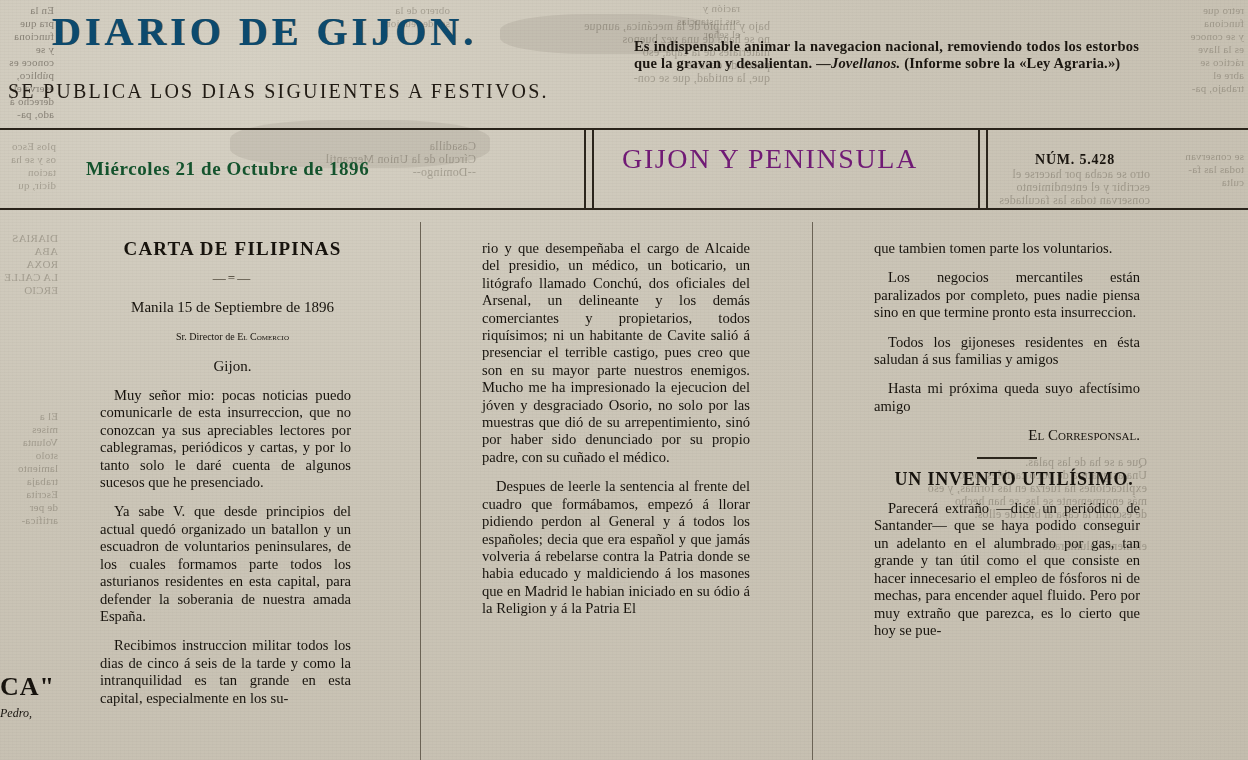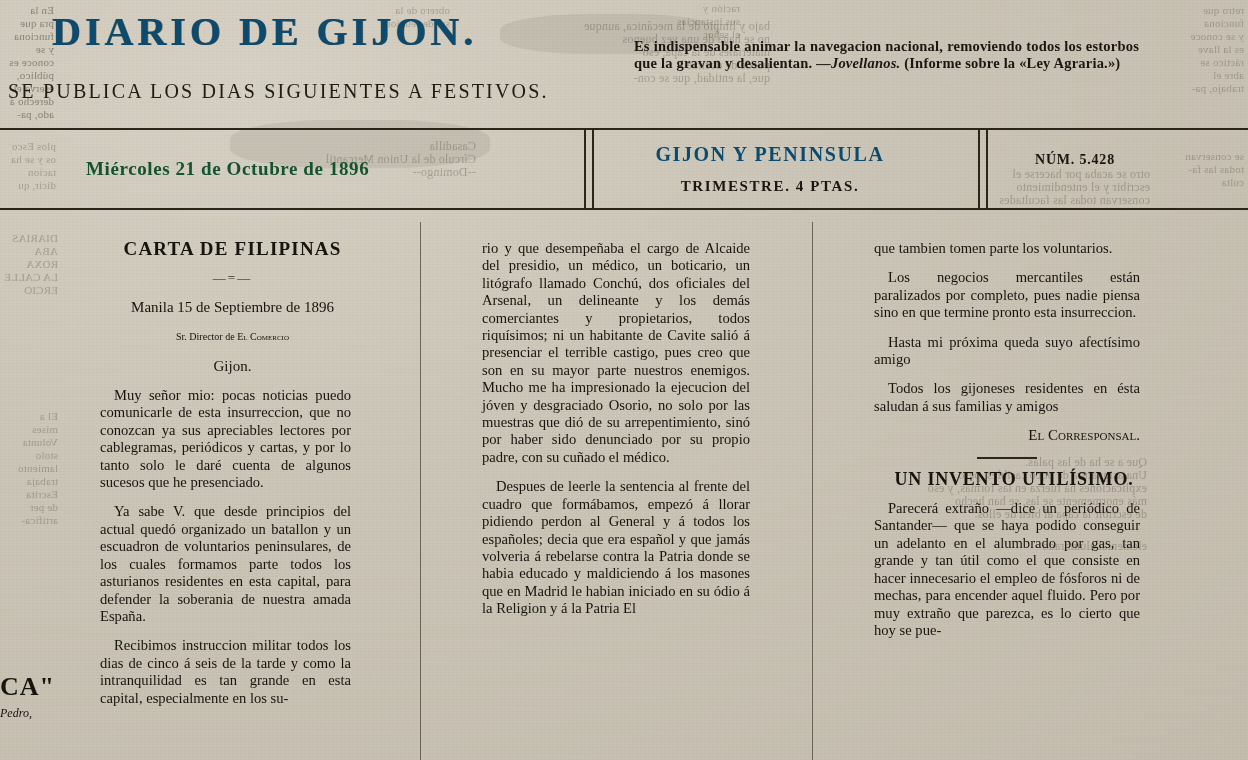--- a/index.html
+++ b/index.html
@@ -92,24 +92,24 @@
     font-size: 19px;
     letter-spacing: 0.6px;
     color: #14532d;
   }
   .info-center-title {
     position: absolute;
     left: 620px;
     top: 143px;
     width: 300px;
     text-align: center;
-    font-weight: bold;
-    font-size: 20px;
+    font-weight: normal;
+    font-size: 28px;
     letter-spacing: 1.6px;
-    color: #0c4a6e;
+    color: #701a75;
   }
   .info-center-sub {
     position: absolute;
     left: 620px;
     top: 178px;
     width: 300px;
     text-align: center;
     font-weight: bold;
     font-size: 15px;
     letter-spacing: 1.6px;
@@ -313,21 +313,20 @@
   <div class="rule-h" style="left:0px; top:128px; width:1248px; height:2px;"></div>
   <div class="rule-h" style="left:0px; top:208px; width:1248px; height:2px;"></div>
 
   <div class="vline" style="left:584px; top:130px; height:78px;"></div>
   <div class="vline" style="left:592px; top:130px; height:78px;"></div>
   <div class="vline" style="left:978px; top:130px; height:78px;"></div>
   <div class="vline" style="left:986px; top:130px; height:78px;"></div>
 
   <div class="info-date">Miércoles 21 de Octubre de 1896</div>
   <div class="info-center-title">GIJON Y PENINSULA</div>
-  <div class="info-center-sub">TRIMESTRE. 4 PTAS.</div>
   <div class="info-num">NÚM. 5.428</div>
 
   <div class="vline" style="left:420px; top:222px; height:538px; width:1px; background:#6b6355;"></div>
   <div class="vline" style="left:812px; top:222px; height:538px; width:1px; background:#6b6355;"></div>
 
   <div class="edge-big" style="top:672px;">CA"</div>
   <div class="edge-ital" style="top:706px;">Pedro,</div>
 
   <div class="col col1">
     <p class="headline">CARTA DE FILIPINAS</p>
@@ -343,21 +342,21 @@
   </div>
 
   <div class="col col2">
     <p class="noindent">rio y que desempeñaba el cargo de Alcaide del presidio, un médico, un boticario, un litógrafo llamado Conchú, dos oficiales del Arsenal, un delineante y los demás comerciantes y propietarios, todos riquísimos; ni un habitante de Cavite salió á presenciar el terrible castigo, pues creo que son en su mayor parte nuestros enemigos. Mucho me ha impresionado la ejecucion del jóven y desgraciado Osorio, no solo por las muestras que dió de su arrepentimiento, sinó por haber sido denunciado por su propio padre, con su cuñado el médico.</p>
     <p>Despues de leerle la sentencia al frente del cuadro que formábamos, empezó á llorar pidiendo perdon al General y á todos los españoles; decia que era español y que jamás volveria á rebelarse contra la Patria donde se habia educado y maldiciendo á los masones que en Madrid le habian iniciado en su ódio á la Religion y á la Patria El</p>
   </div>
 
   <div class="col col3">
     <p class="noindent">que tambien tomen parte los voluntarios.</p>
     <p>Los negocios mercantiles están paralizados por completo, pues nadie piensa sino en que termine pronto esta insurreccion.</p>
+    <p>Todos los gijoneses residentes en ésta saludan á sus familias y amigos</p>
     <p>Hasta mi próxima queda suyo afectísimo amigo</p>
-    <p>Todos los gijoneses residentes en ésta saludan á sus familias y amigos</p>
     <p class="sign">El Corresponsal.</p>
     <div class="rule-short"></div>
     <p class="headline small">UN INVENTO UTILÍSIMO.</p>
     <p style="margin-top:6px;">Parecerá extraño —dice un periódico de Santander— que se haya podido conseguir un adelanto en el alumbrado por gas, tan grande y tan útil como el que consiste en hacer innecesario el empleo de fósforos ni de mechas, para encender aquel fluido. Pero por muy extraño que parezca, es lo cierto que hoy se pue-</p>
   </div>
 
 </div>
 
 </body></html>

